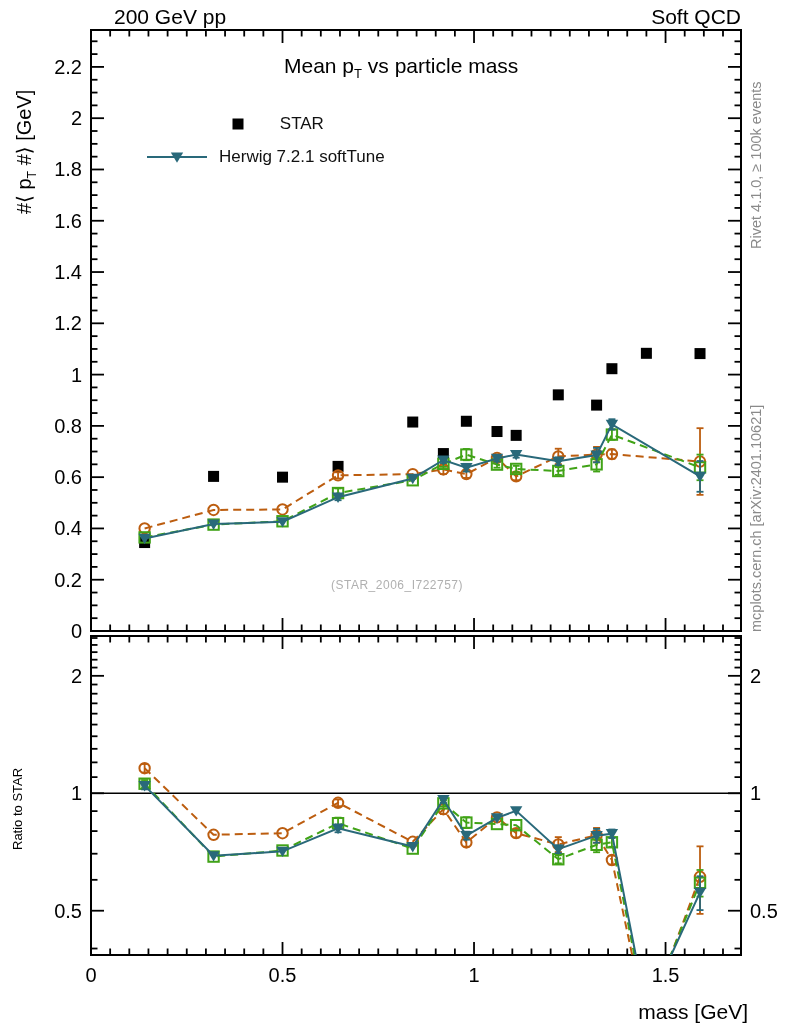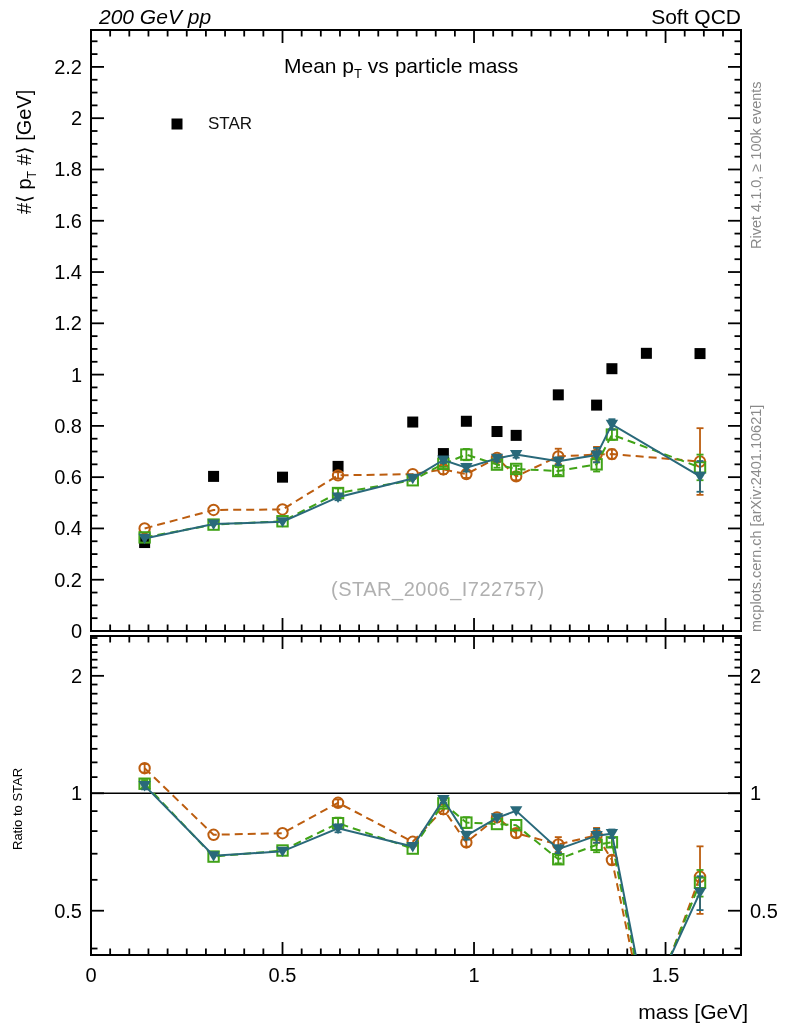--- a/index.html
+++ b/index.html
@@ -6,24 +6,24 @@
   .page{position:relative;width:786px;height:1024px;background:#fff;overflow:hidden;
         font-family:"Liberation Sans",sans-serif;color:#000;}
   .abs{position:absolute;white-space:nowrap;}
   .hdr{font-size:21px;color:#000;top:5px;}
   .title{font-size:21px;color:#000;}
   sub.ssub{font-size:0.62em;}
   .vtext{position:absolute;transform:rotate(-90deg);transform-origin:0 0;white-space:nowrap;}
   .ylab{font-size:20px;color:#000;}
   .ratlab{font-size:13px;color:#000;}
   .sidegray{font-size:14.5px;color:#8a8a8a;}
-  .wmark{font-size:20px;color:#b0b0b0;letter-spacing:0.5px;}
+  .wmark{font-size:12px;color:#b0b0b0;letter-spacing:0.5px;}
   .xlab{font-size:21px;color:#000;margin-top:16px;}
   .legend{position:absolute;left:146px;top:107px;}
-  .lrow{display:flex;align-items:center;height:33px;justify-content:center;}
+  .lrow{display:flex;align-items:center;height:33px;gap:11px;justify-content:center;}
   .lsample{width:62px;height:14px;display:block;flex:0 0 62px;}
   .llabel{font-size:17px;color:#111;}
   svg text{font-family:"Liberation Sans",sans-serif;}
 </style>
 </head>
 <body>
 
 <div class="page">
 
   <svg id="plot" width="786" height="1024" style="position:absolute;left:0;top:0;">
@@ -595,21 +595,21 @@
         <line x1="608.4192692987625" y1="837.9250339875717" x2="615.4192692987625" y2="837.9250339875717" stroke="#29697a" stroke-width="1.8"></line>
         <line x1="608.4192692987625" y1="829.5146376605028" x2="615.4192692987625" y2="829.5146376605028" stroke="#29697a" stroke-width="1.8"></line>
         <path d="M 605.7192692987625 829.0676567938682 L 618.1192692987626 829.0676567938682 L 611.9192692987625 839.4676567938682 Z" fill="#29697a"></path>
         <line x1="700.0159104301708" y1="910.0905191694134" x2="700.0159104301708" y2="876.2602266636824" stroke="#29697a" stroke-width="1.8"></line>
         <line x1="696.5159104301708" y1="910.0905191694134" x2="703.5159104301708" y2="910.0905191694134" stroke="#29697a" stroke-width="1.8"></line>
         <line x1="696.5159104301708" y1="876.2602266636824" x2="703.5159104301708" y2="876.2602266636824" stroke="#29697a" stroke-width="1.8"></line>
         <path d="M 693.8159104301708 887.7324282349703 L 706.2159104301709 887.7324282349703 L 700.0159104301708 898.1324282349702 Z" fill="#29697a"></path>
       </g>
     </svg>
 
-  <div class="abs hdr" style="left:99px;font-style:italic;">200 GeV pp</div>
+  <div class="abs hdr" style="left:114px;">200 GeV pp</div>
   <div class="abs hdr" style="right:45px;text-align:center;">Soft QCD</div>
 
   <div class="abs title" style="left:284px;top:54px;"><span>Mean p</span><sub class="ssub">T</sub><span> vs particle mass</span></div>
 
   <div class="vtext ylab" style="left:12px;top:214px;"><span>#⟨ p</span><sub class="ssub">T</sub><span> #⟩ [GeV]</span></div>
 
   <div class="vtext ratlab" style="left:10px;top:850px;">Ratio to STAR</div>
 
   <div class="vtext sidegray" style="left:748px;top:249px;">Rivet 4.1.0, ≥ 100k events</div>
   <div class="vtext sidegray" style="left:748px;top:632px;">mcplots.cern.ch [arXiv:2401.10621]</div>
@@ -618,15 +618,22 @@
 
   <div class="abs xlab" style="right:38px;top:984px;">mass [GeV]</div>
 
   <div class="legend">
     <div class="lrow">
       <svg class="lsample">
           <rect x="25.5" y="1.5" width="11" height="11" fill="#000000"></rect>
         </svg>
       <span class="llabel">STAR</span>
     </div>
+    <div class="lrow">
+      <svg class="lsample">
+          <line x1="1" y1="7" x2="61" y2="7" stroke="#29697a" stroke-width="2"></line>
+          <path d="M 24.8 2.4000000000000004 L 37.2 2.4000000000000004 L 31 12.8 Z" fill="#29697a"></path>
+        </svg>
+      <span class="llabel">Herwig 7.2.1 softTune</span>
+    </div>
   </div>
 
 </div>
 
 </body></html>

